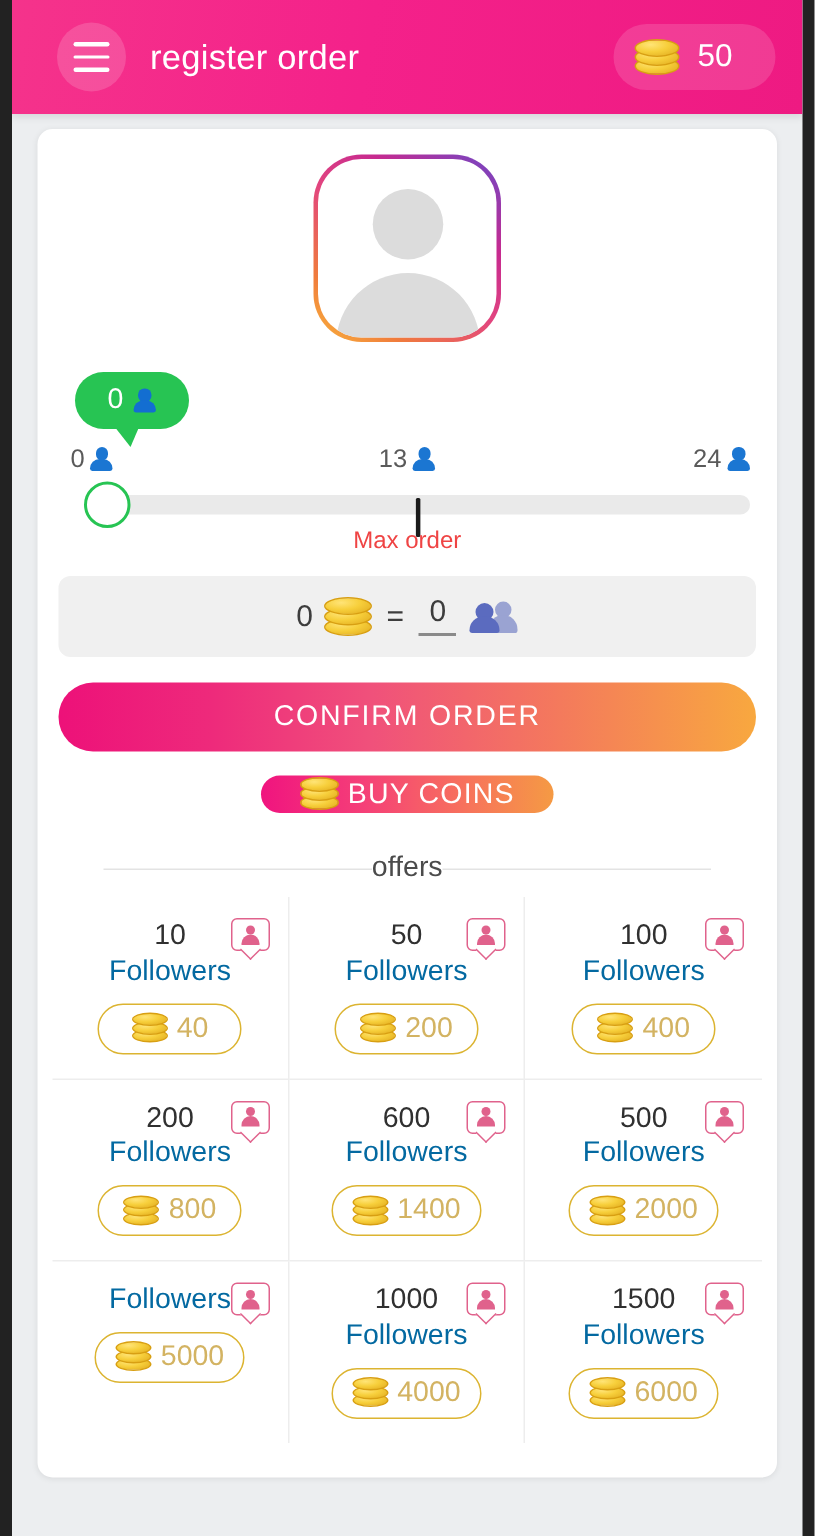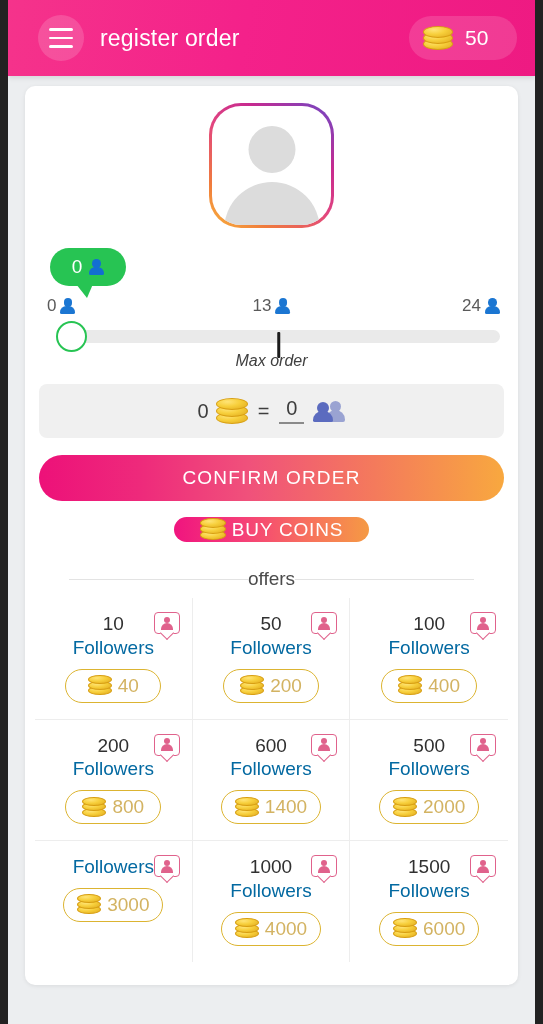--- a/index.html
+++ b/index.html
@@ -237,23 +237,22 @@
     background: #ffffff;
     border: 2.5px solid #27c453;
     cursor: pointer;
   }
   #max-order-label {
     position: absolute;
     top: 104px;
     left: 50%;
     transform: translateX(-50%);
     font-size: 16px;
-    color: #404040;
+    color: #ef4444;
     white-space: nowrap;
-    font-style: italic;
   }
 
   
   .bperson {
     display: inline-block;
     position: relative;
     width: 15px;
     height: 16px;
     flex: 0 0 auto;
   }
@@ -596,21 +595,21 @@
           </div></div>
         <div class="offer bordR"><div class="badge-ic">
             <span class="bh"></span>
             <span class="bb"></span>
           </div><div class="unit">Followers</div><div class="price-pill">
             <span class="coin" style="width:24px;height:21px;">
               <span style="top:11px;width:24px;height:9px;"></span>
               <span style="top:5.5px;width:24px;height:9px;"></span>
               <span style="top:0px;width:24px;height:9px;"></span>
             </span>
-            <span>3000</span>
+            <span>5000</span>
           </div></div>
         <div class="offer bordR"><div class="badge-ic">
             <span class="bh"></span>
             <span class="bb"></span>
           </div><div class="count">1000</div><div class="unit">Followers</div><div class="price-pill">
             <span class="coin" style="width:24px;height:21px;">
               <span style="top:11px;width:24px;height:9px;"></span>
               <span style="top:5.5px;width:24px;height:9px;"></span>
               <span style="top:0px;width:24px;height:9px;"></span>
             </span>

